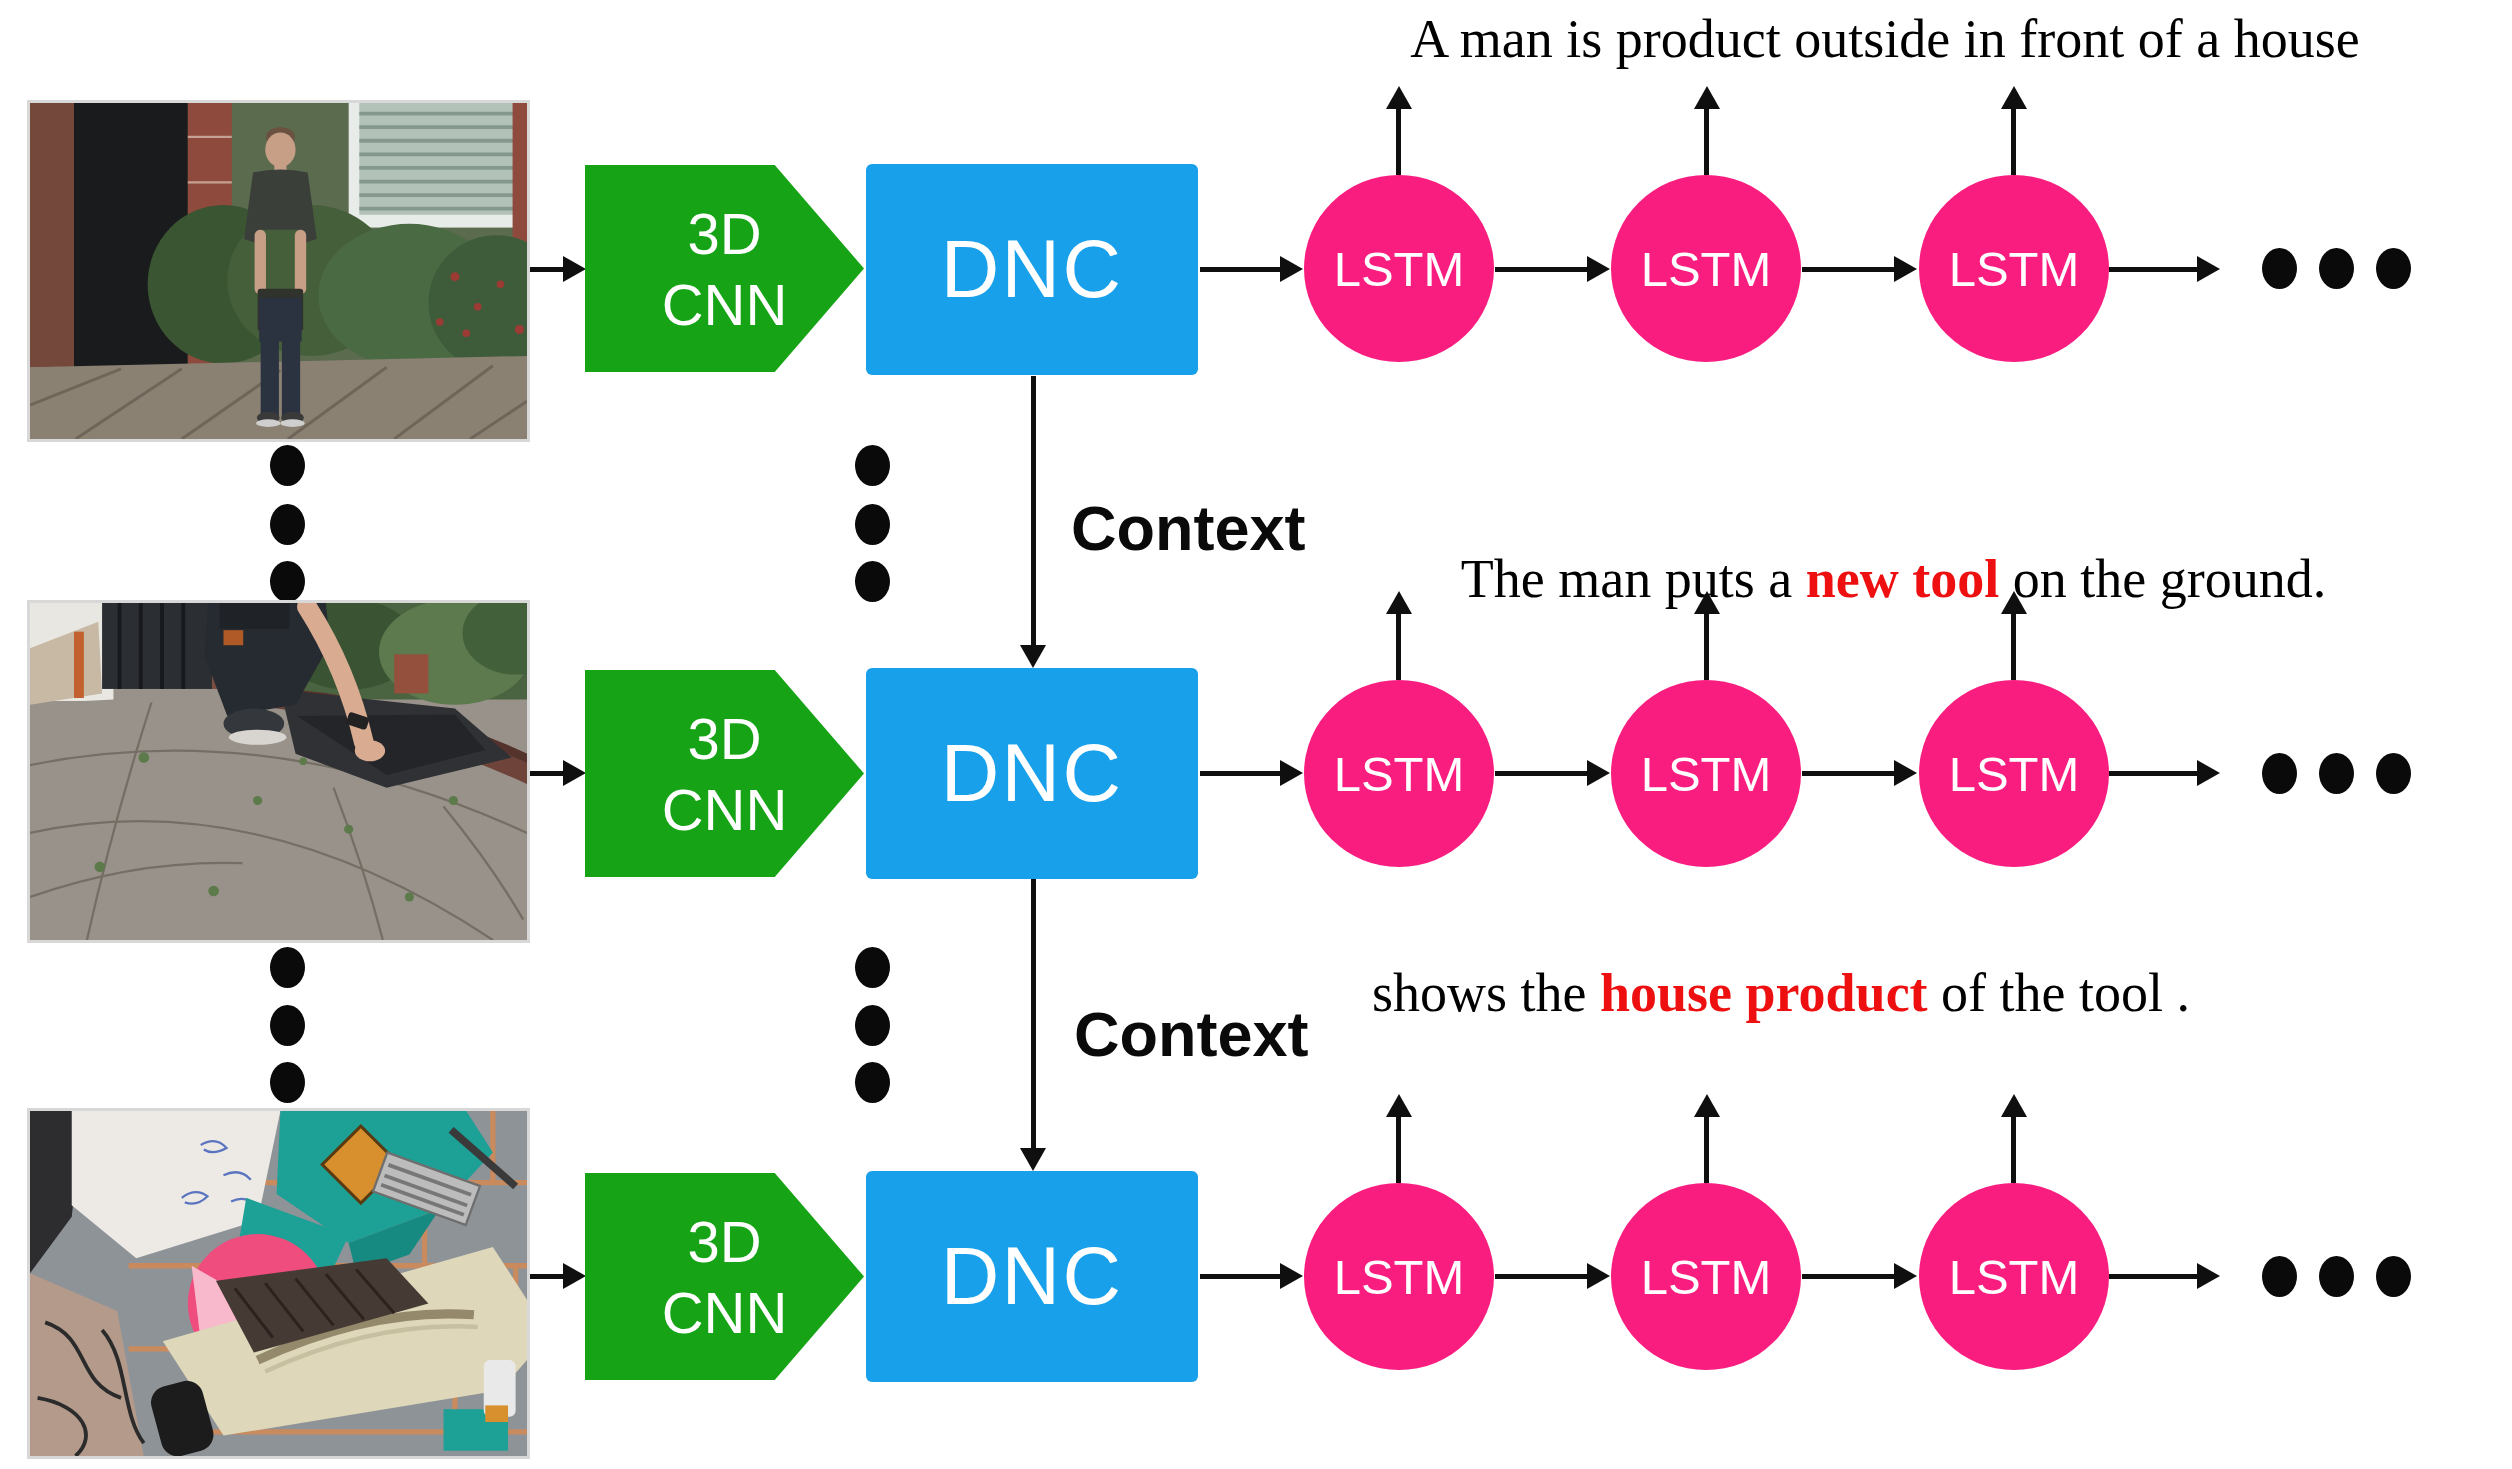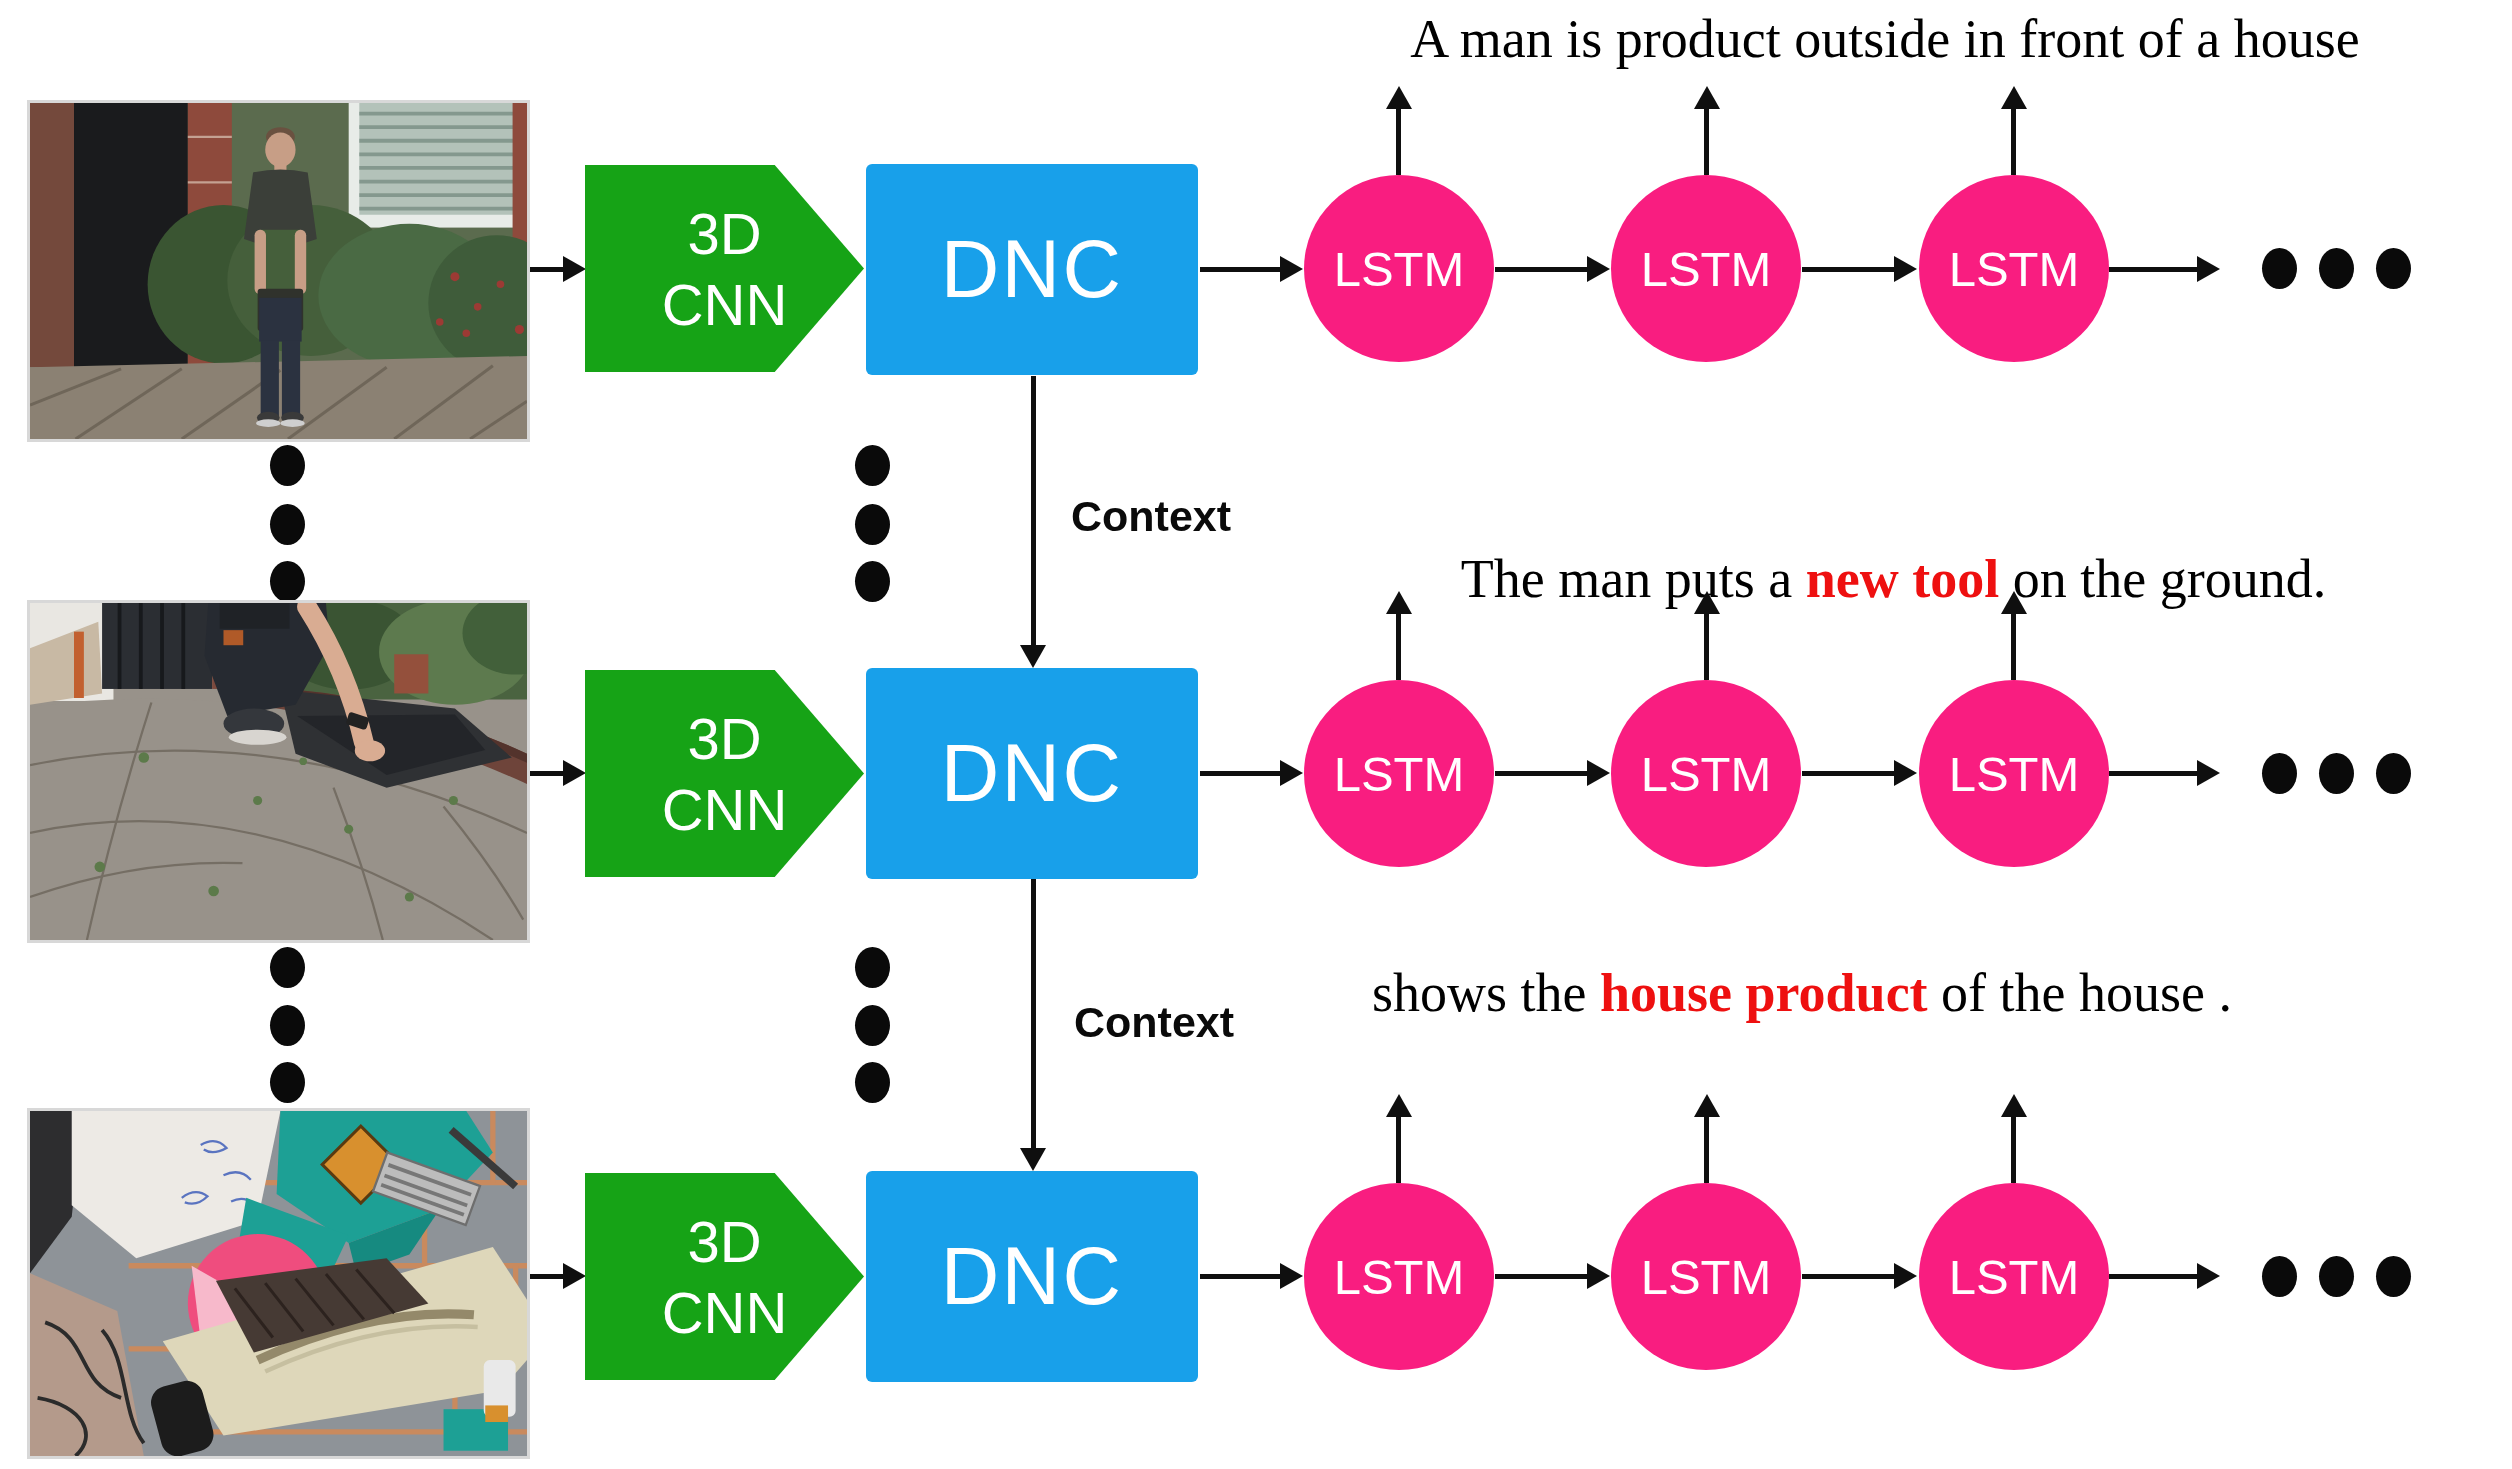--- a/index.html
+++ b/index.html
@@ -13,40 +13,40 @@
     display:flex;flex-direction:column;align-items:center;justify-content:center;
     color:#fff;font-size:58px;line-height:71px;text-align:center;}
   .dnc{position:absolute;left:866px;width:332px;height:211px;background:var(--dnc-blue);border-radius:6.1px;
     display:flex;align-items:center;justify-content:center;color:#fff;font-size:81px;letter-spacing:2.3px;}
   .lstm{position:absolute;width:190px;height:187px;background:var(--lstm-pink);border-radius:50%;
     display:flex;align-items:center;justify-content:center;color:#fff;font-size:49px;}
   .caption{position:absolute;font-family:"Liberation Serif",serif;font-size:54px;color:#000;white-space:nowrap;}
   .caption.center{text-align:center;}
   .cap3{line-height:78px;}
   .hl{color:var(--highlight-red);font-weight:bold;}
-  .context-label{position:absolute;font-weight:bold;font-size:43px;color:#0a0a0a;}
+  .context-label{position:absolute;font-weight:bold;font-size:63px;color:#0a0a0a;}
   .hline{position:absolute;height:5.4px;background:var(--arrow-black);}
   .vline{position:absolute;width:5.4px;background:var(--arrow-black);}
   .head-r{position:absolute;width:0;height:0;border-top:13px solid transparent;border-bottom:13px solid transparent;border-left:23px solid var(--arrow-black);}
   .head-u{position:absolute;width:0;height:0;border-left:13px solid transparent;border-right:13px solid transparent;border-bottom:23px solid var(--arrow-black);}
   .head-d{position:absolute;width:0;height:0;border-left:13px solid transparent;border-right:13px solid transparent;border-top:23px solid var(--arrow-black);}
   .dot{position:absolute;width:35px;height:41px;background:#0a0a0a;border-radius:50%;}
 </style>
 </head>
 <body style="--cnn-green: #16a316; --dnc-blue: #18a0ea; --lstm-pink: #f91d80; --highlight-red: #ee1010; --arrow-black: #0f0f0f;">
 
 <div class="caption center" style="left:1263px;top:7.7px;width:1244px;"><span>A man is product outside in front of a house</span></div>
 
 <div class="caption center" style="left:1325px;top:528px;width:1137px;margin-top:20px;">
   <span>The man puts a </span><span class="hl">new tool</span><span> on the ground.</span>
 </div>
 
 <div class="caption cap3" style="left:1372px;top:954px;">
   <div>
-    <span>shows the </span><span class="hl">house product</span><span> of the house .</span>
+    <span>shows the </span><span class="hl">house product</span><span> of the tool .</span>
   </div>
 </div>
 
 <div class="grp">
   <div class="photo" style="top:100px;height:342px;" aria-label="Video frame: a man standing outside in front of a brick house">
     <svg viewBox="0 0 655 445" preserveAspectRatio="none">
       <rect width="655" height="350" fill="#5b6b4e"></rect>
       <rect x="0" width="70" height="350" fill="#74493c"></rect>
       <rect x="58" width="150" height="350" fill="#1a1b1d"></rect>
       <rect x="208" width="58" height="350" fill="#8e4a3c"></rect>

